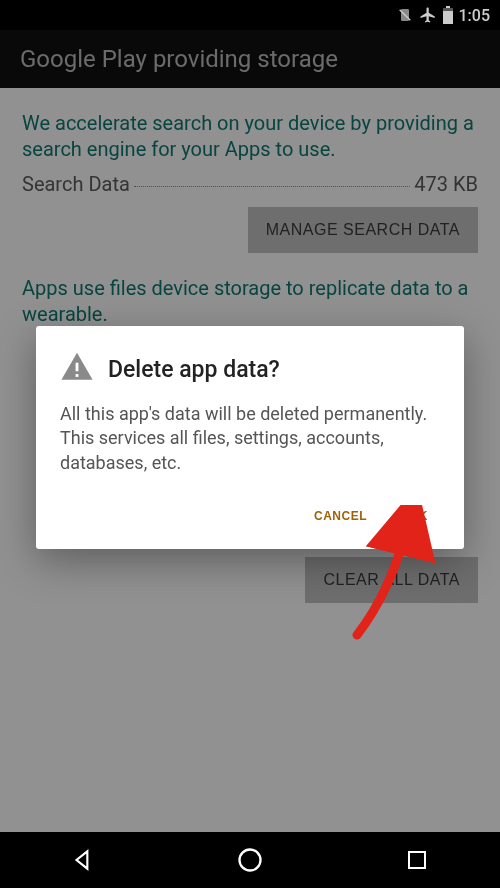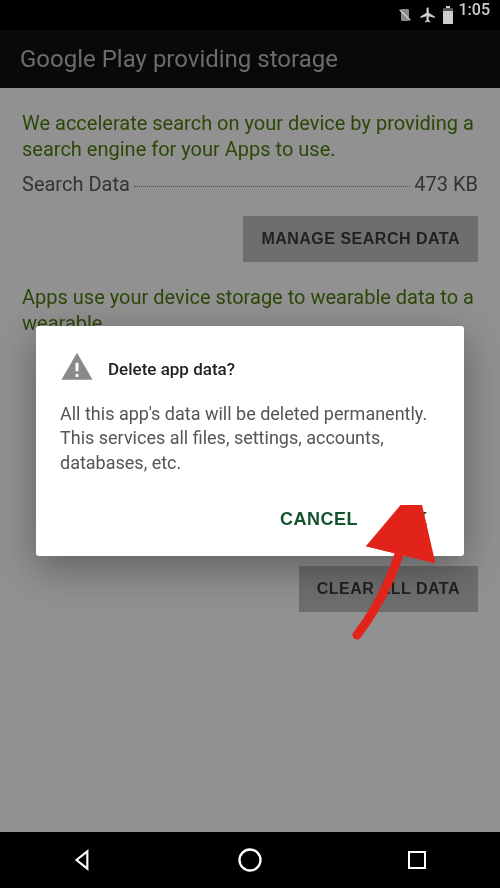--- a/index.html
+++ b/index.html
@@ -8,20 +8,21 @@
       height: 888px;
       background: #fafafa;
       font-family: Roboto, "Helvetica Neue", Arial, sans-serif;
       position: relative;
       overflow: hidden;
     }
     .status-bar {
       height: 30px;
       background: #000;
       display: flex;
+      align-items: center;
       justify-content: flex-end;
       padding: 0 10px;
       gap: 6px;
       color: #ccc;
       font-size: 16px;
       font-weight: 500;
     }
     .status-bar .icon { display: inline-flex; align-items: center; }
     .app-bar {
       height: 58px;
@@ -35,48 +36,48 @@
       font-size: 24px;
       font-weight: 400;
     }
     .content {
       padding: 22px 22px 0 22px;
       color: #555;
     }
     .desc {
       font-size: 20px;
       line-height: 1.3;
-      color: #4d7c0f;
+      color: #0f766e;
       margin-bottom: 10px;
     }
     .data-row {
       display: flex;
       align-items: baseline;
       justify-content: space-between;
       font-size: 20px;
       color: #5a5a5a;
-      margin-bottom: 20px;
+      margin-bottom: 11px;
     }
     .data-row .dots {
       flex: 1;
       border-bottom: 1px dotted #888;
       margin: 0 4px;
       position: relative;
       top: -4px;
     }
     .btn-row {
       display: flex;
       justify-content: flex-end;
       margin-bottom: 22px;
     }
     .flat-btn {
       background: #bdbdbd;
       color: #3a3a3a;
       font-size: 16px;
-      font-weight: 700;
+      font-weight: 400;
       padding: 14px 18px;
       border: none;
       letter-spacing: 0.5px;
       cursor: pointer;
     }
     .nav-bar {
       position: absolute;
       bottom: 0;
       left: 0;
       right: 0;
@@ -113,43 +114,43 @@
       box-shadow: 0 12px 40px rgba(0,0,0,0.35);
       padding: 24px 24px 10px 24px;
     }
     .dialog-title-row {
       display: flex;
       align-items: center;
       gap: 14px;
       margin-bottom: 14px;
     }
     .dialog-title {
-      font-size: 17px;
+      font-size: 23px;
       font-weight: 500;
       color: #222;
       text-align: center;
     }
     .dialog-body {
       font-size: 18px;
       line-height: 1.35;
       color: #555;
       margin-bottom: 22px;
     }
     .dialog-actions {
       display: flex;
       justify-content: flex-end;
       gap: 30px;
       padding: 4px 6px 8px 0;
     }
     .dialog-btn {
       background: none;
       border: none;
-      font-size: 18px;
+      font-size: 12px;
       font-weight: 700;
-      color: #14532d;
+      color: #a16207;
       letter-spacing: 0.5px;
       cursor: pointer;
       padding: 8px 6px;
     }
     .arrow {
       position: absolute;
       left: 337px;
       top: 505px;
       pointer-events: none;
     }
@@ -187,21 +188,21 @@
   <div class="desc">We accelerate search on your device by providing a search engine for your Apps to use.</div>
   <div class="data-row">
     <span>Search Data</span>
     <span class="dots"></span>
     <span>473 KB</span>
   </div>
   <div class="btn-row">
     <button class="flat-btn">MANAGE SEARCH DATA</button>
   </div>
 
-  <div class="desc">Apps use your device storage to wearable data to a wearable.</div>
+  <div class="desc">Apps use files device storage to replicate data to a wearable.</div>
 
   <div style="height:220px"></div>
 
   <div class="btn-row">
     <button class="flat-btn">CLEAR ALL DATA</button>
   </div>
 </div>
 
 <div class="scrim"></div>
 

